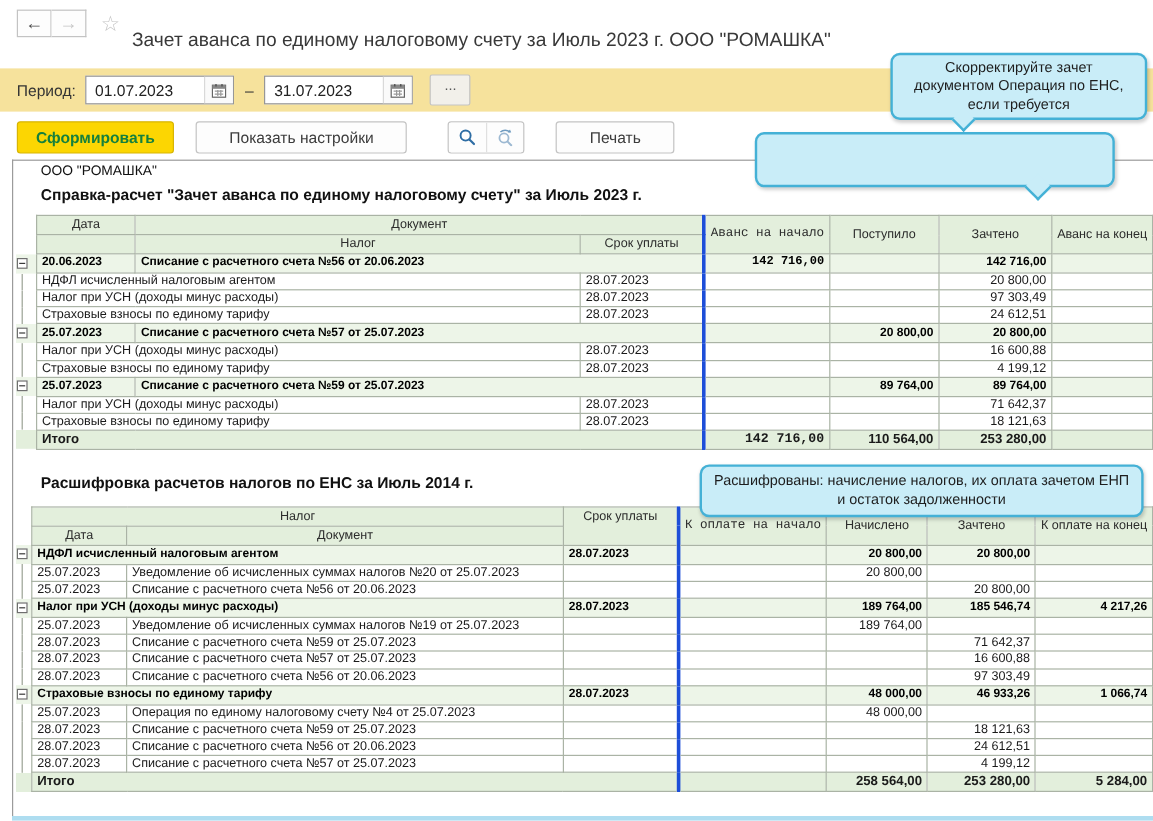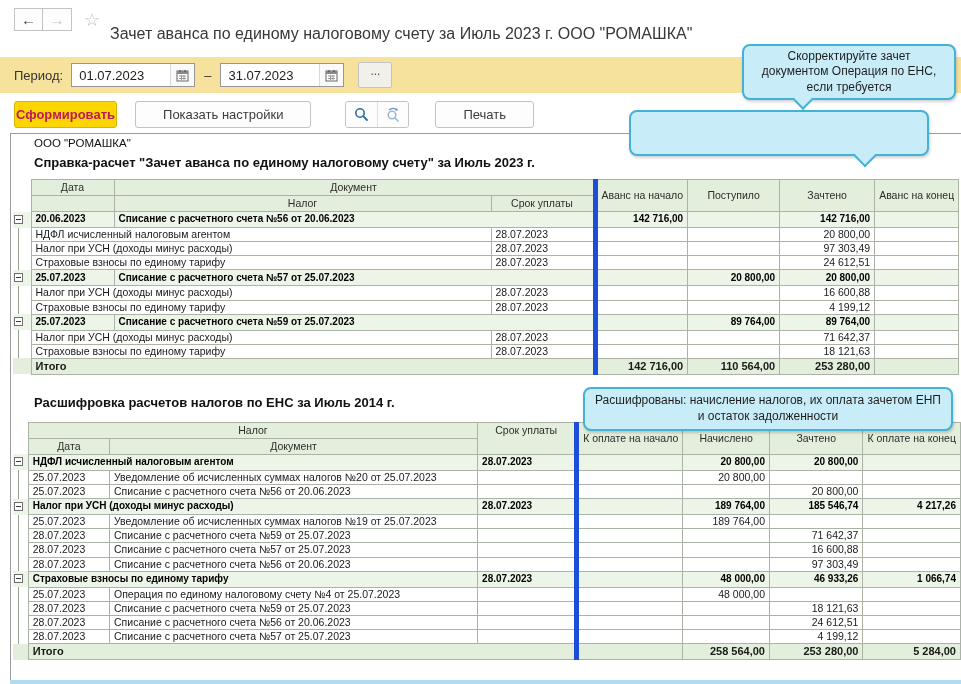--- a/index.html
+++ b/index.html
@@ -41,21 +41,21 @@
     margin-left:14px; width:34px; height:26px; background:#f2f0ea; border:1px solid #c3c3c3;
     border-radius:2px; font-size:12px; color:#555; cursor:pointer; line-height:0.5; padding-bottom:8px;
   }
   
   .toolbar { position:absolute; top:101px; left:14px; display:flex; align-items:center; }
   .btn {
     height:27px; background:#fdfdfd; border:1px solid #c3c3c3; border-radius:3px;
     font-family:"Liberation Sans",sans-serif; font-size:13px; color:#3c3c3c; padding:0 27px; cursor:pointer;
   }
   .btn.primary {
-    background:#fcd602; border-color:#d8b504; font-weight:700; color:#be185d; padding:0 1px;
+    background:#fcd602; border-color:#d8b504; font-weight:700; color:#15803d; padding:0 15px;
   }
   .seg { display:flex; margin-left:34px; border:1px solid #c3c3c3; border-radius:3px; overflow:hidden; }
   .iconbtn {
     width:31px; height:25px; background:#fdfdfd; border:none; cursor:pointer;
     display:flex; align-items:center; justify-content:center; padding:0;
   }
   .iconbtn + .iconbtn { border-left:1px solid #e0e0e0; }
   .ml18 { margin-left:18px; } .ml24 { margin-left:26px; }
   
   .callout {
@@ -90,21 +90,21 @@
     border:1px solid #aab3a5; padding:0 4px; overflow:hidden; white-space:nowrap; line-height:1.25;
   }
   .rpt .gut { border:none; background:#fff; padding:0; position:relative; }
   .rpt tbody .gut { background:linear-gradient(#9aa294,#9aa294) no-repeat 5px 0 / 1px 100%; }
   .rpt thead th { background:#e3efdc; font-weight:400; text-align:center; height:16px; color:#2c2c2c; }
   .rpt thead th.vtop { vertical-align:top; padding-top:1px; }
   .rpt tr.child td { height:14px; }
   .rpt tr.group td { background:#edf5e8; font-weight:700; height:16px; font-size:10px; color:#000;margin-top:25px; }
   .rpt tr.total td { background:#e3efdc; font-weight:700; height:16px; font-size:11px; }
   .rpt td.val { text-align:right; }
-  .rpt .thick { border-left:5px solid #1d4ed8; }
+  .rpt .thick { border-left:3px solid #1d4ed8;font-family:Liberation Mono, monospace; }
   .minus {
     position:absolute; left:1px; top:50%; margin-top:-5px; width:9px; height:9px;
     border:1px solid #6f6f6f; background:#fff; cursor:pointer;
   }
   .minus::after { content:""; position:absolute; left:1px; right:1px; top:3px; height:1px; background:#3a3a3a; }
   .bottom-strip { position:absolute; bottom:0; left:10px; right:0; height:4px; background:#aeddf0; }
   svg { display:block; }
 </style>
 </head>
 <body>

